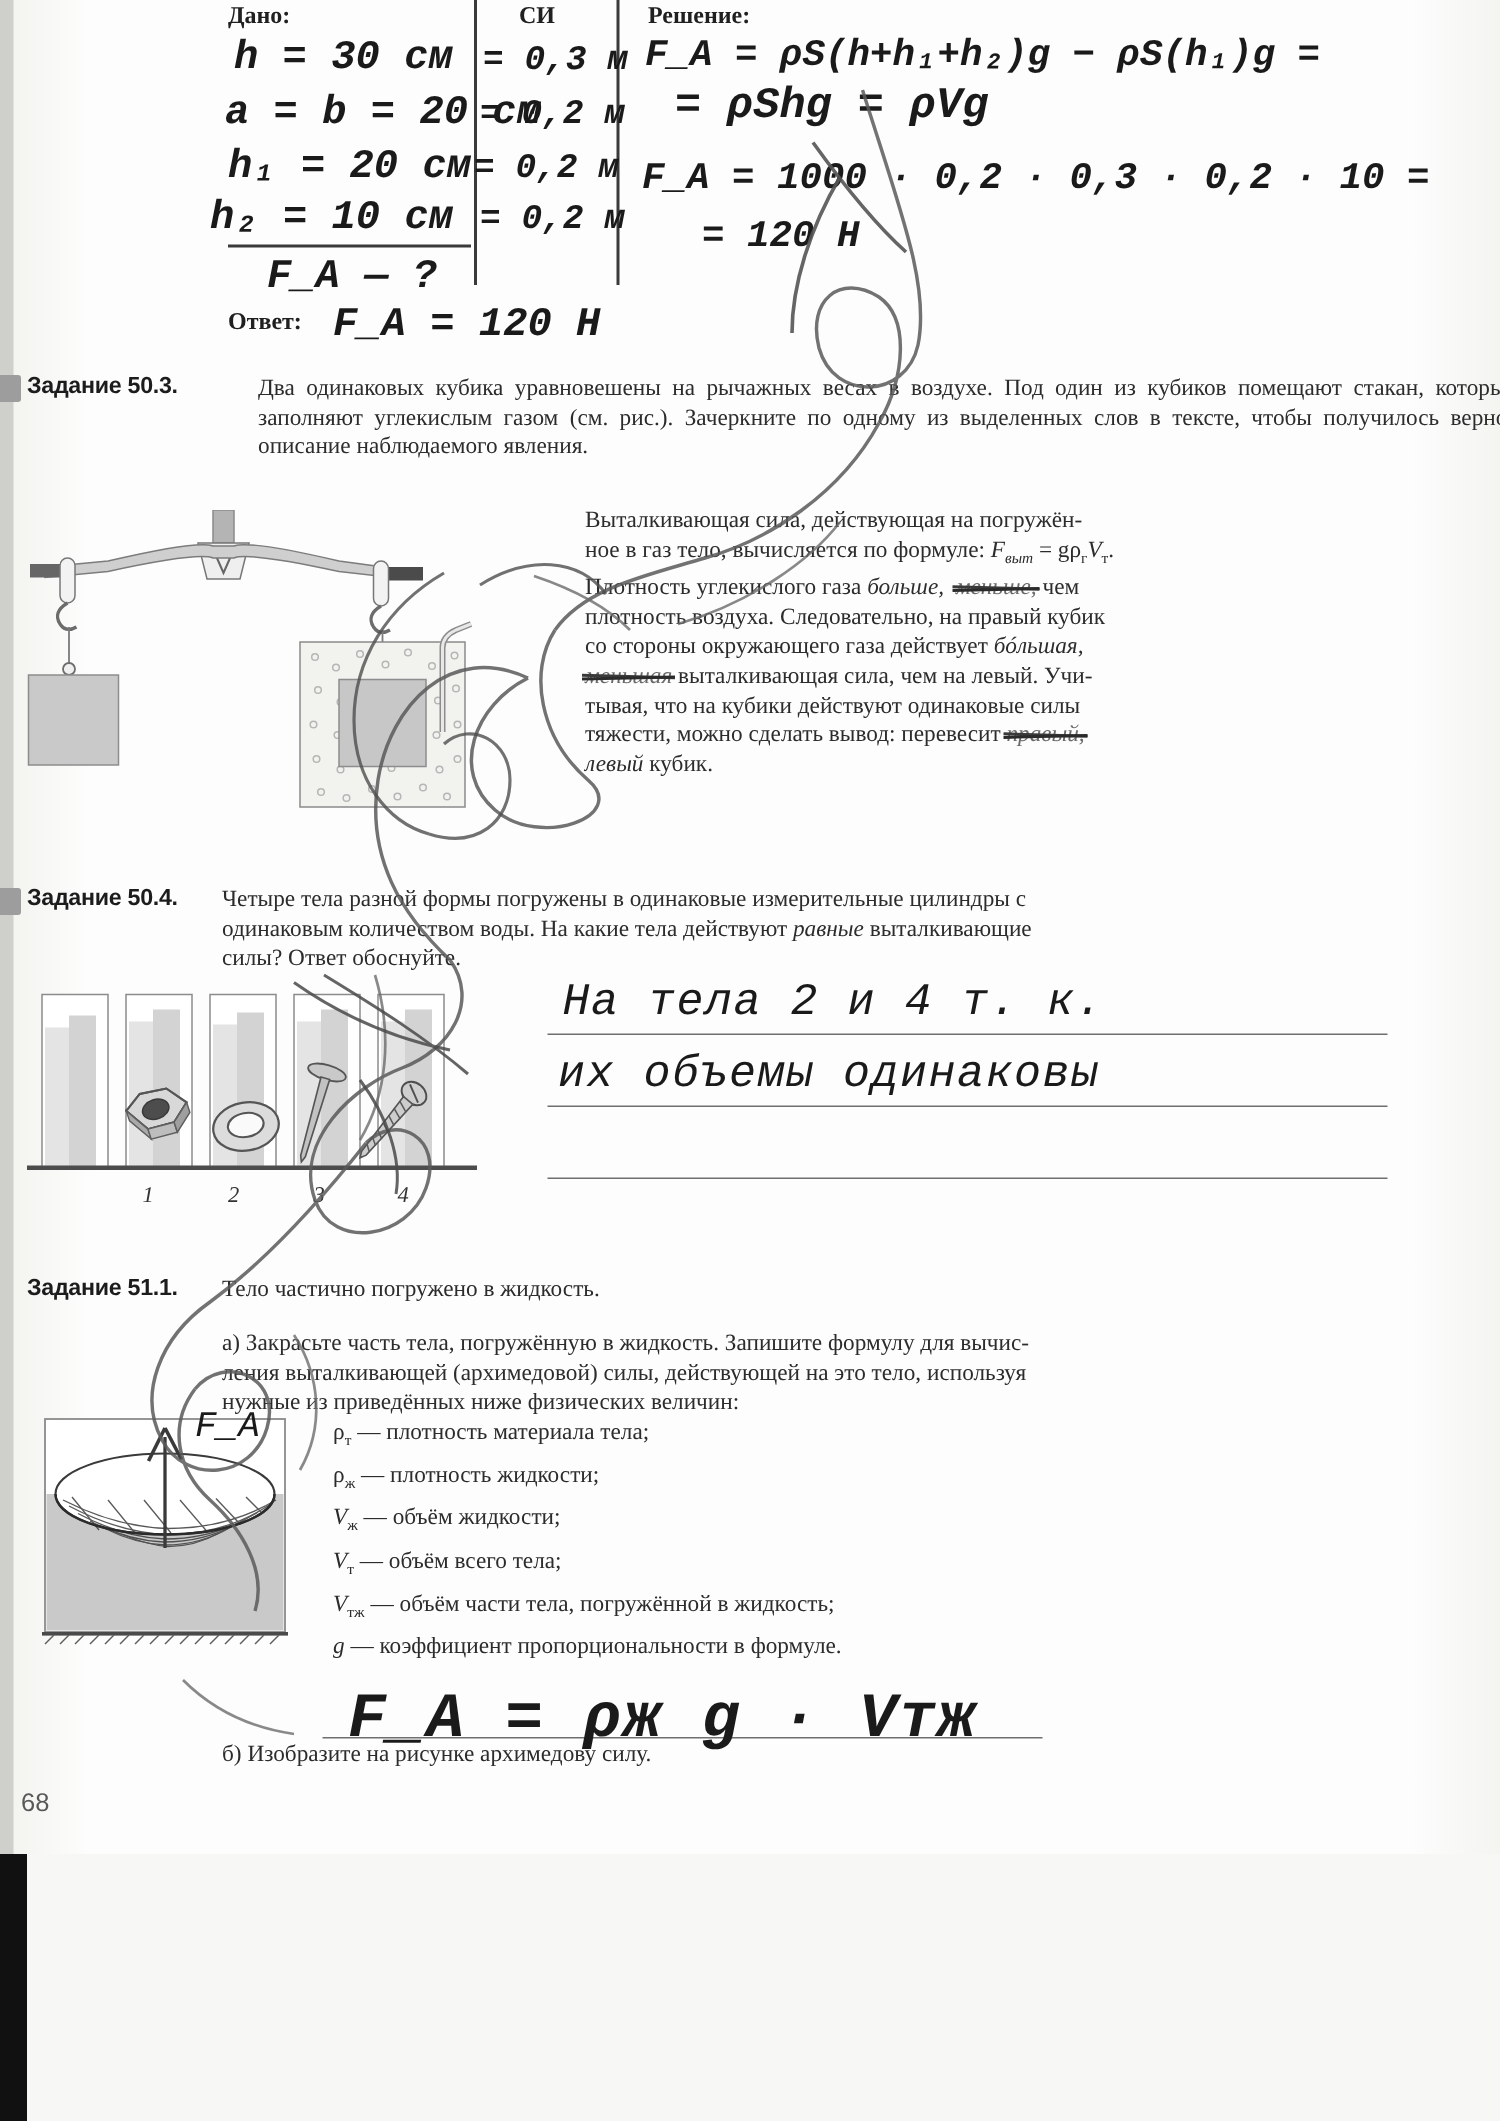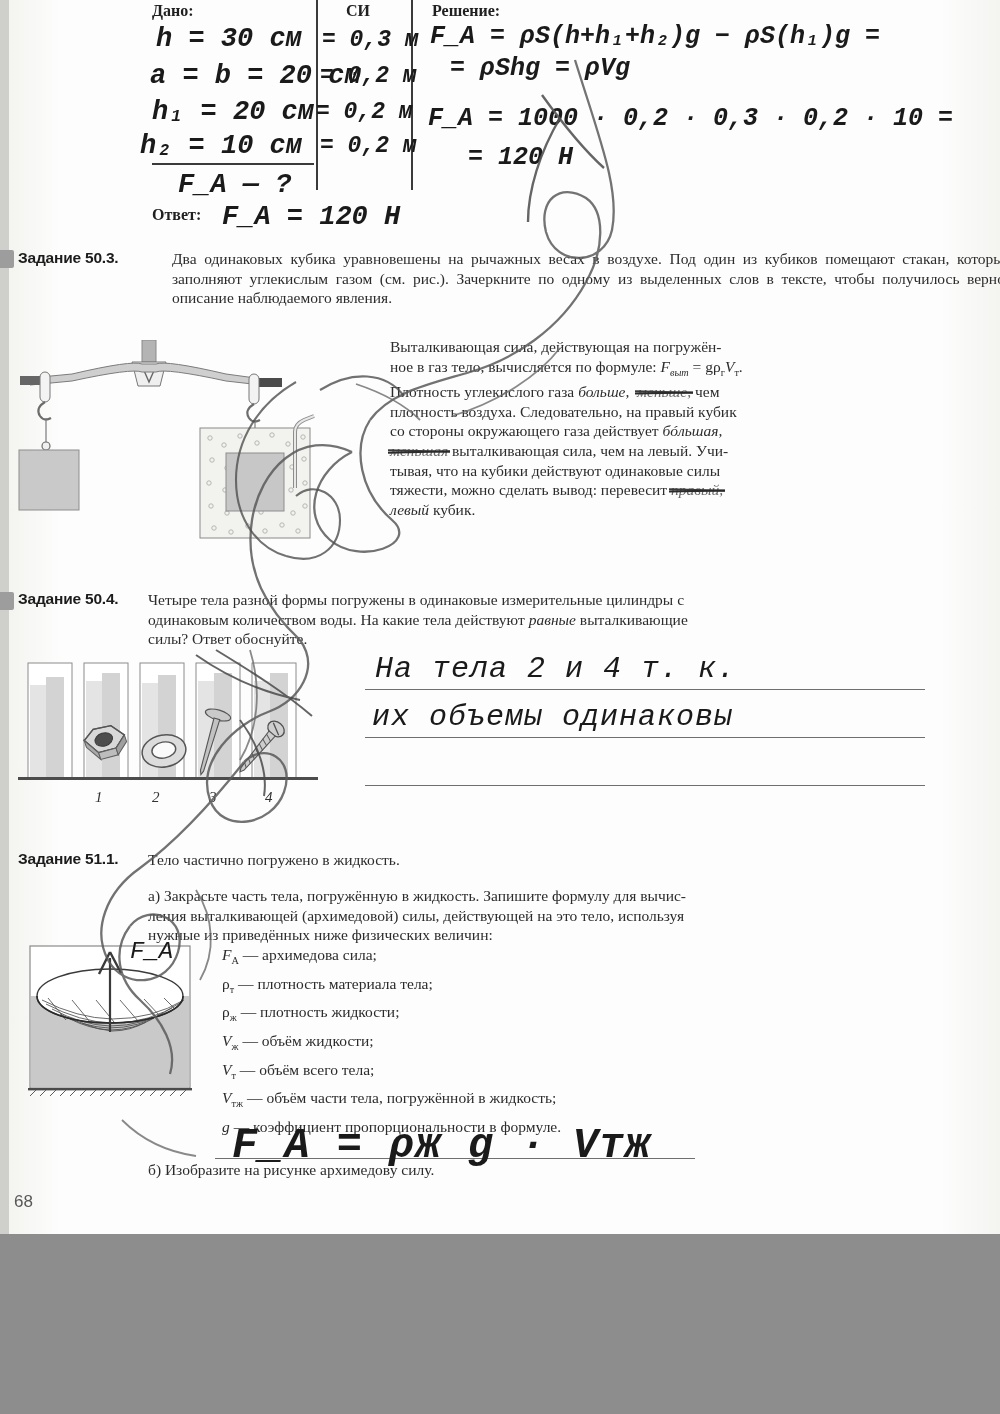--- a/index.html
+++ b/index.html
@@ -1,18 +1,18 @@
 <!DOCTYPE html>
 <html><head>
 <meta charset="utf-8">
 <style>
   html,body{margin:0;padding:0;background:#8d8d8d;}
   body{font-family:"Liberation Serif",serif;}
   .page{
-    position:relative;width:1000px;height:1234px;
+    position:relative;width:1000px;height:1414px;
     background:#bef264;overflow:hidden;
   }
   
   .scan-tint{position:absolute;inset:0;background:
      linear-gradient(90deg,#f2f2ee 0%,#fdfdfd 6%,#fdfdfd 94%,#f4f4f1 100%);
      pointer-events:none;}
   .paper-edge-left{position:absolute;left:0;top:0;width:9px;height:1236px;background:#cfcfcb;}
   .blk-bottom{position:absolute;left:0;top:1236px;width:18px;height:178px;background:#111;}
   .grey-bottom{position:absolute;left:0;top:1236px;width:1000px;height:178px;background:#f7f7f5;}
 
@@ -75,21 +75,21 @@
   <div class="hw hw-b" style="left:152px;top:97px;font-size:27px;">h₁ = 20 см</div>
   <div class="hw hw-b" style="left:140px;top:131px;font-size:27px;">h₂ = 10 см</div>
   <div class="hw hw-b" style="left:178px;top:170px;font-size:27px;">F_A — ?</div>
 
   <div class="hw hw-b" style="left:322px;top:27px;font-size:23px;">= 0,3 м</div>
   <div class="hw hw-b" style="left:320px;top:63px;font-size:23px;">= 0,2 м</div>
   <div class="hw hw-b" style="left:316px;top:99px;font-size:23px;">= 0,2 м</div>
   <div class="hw hw-b" style="left:320px;top:133px;font-size:23px;">= 0,2 м</div>
 
   <div class="hw hw-b" style="left:430px;top:22px;font-size:25px;">F_A = ρS(h+h₁+h₂)g − ρS(h₁)g =</div>
-  <div class="hw hw-b" style="left:450px;top:54px;font-size:25px;">= ρShg = ρVg</div>
+  <div class="hw hw-b" style="left:450px;top:54px;font-size:29px;">= ρShg = ρVg</div>
   <div class="hw hw-b" style="left:428px;top:104px;font-size:25px;">F_A = 1000 · 0,2 · 0,3 · 0,2 · 10 =</div>
   <div class="hw hw-b" style="left:468px;top:143px;font-size:25px;">= 120 Н</div>
 
   <div class="hdr" style="left:152px;top:206px;">Ответ:</div>
   <div class="hw hw-b" style="left:222px;top:202px;font-size:27px;">F_A = 120 Н</div>
 
   <div class="sqmark" style="left:-2px;top:250px;"></div>
   <div class="task-label" style="left:18px;top:249px;">Задание 50.3.</div>
   <div class="t just" style="left:148px;top:249px;width:840px;">Два одинаковых кубика уравновешены на рычажных весах в воздухе. Под один из кубиков помещают стакан, который заполняют углекислым газом (см. рис.). Зачеркните по одному из выделенных слов в тексте, чтобы получилось верное описание наблюдаемого явления.</div>
 
@@ -271,23 +271,20 @@
   <div class="t" style="left:148px;top:850px;width:840px;">Тело частично погружено в жидкость.</div>
 
   <div class="t" style="left:148px;top:886px;width:845px;">
     <div>а) Закрасьте часть тела, погружённую в жидкость. Запишите формулу для вычис-</div>
     <div>ления выталкивающей (архимедовой) силы, действующей на это тело, используя</div>
     <div>нужные из приведённых ниже физических величин:</div>
   </div>
 
   <div class="t" style="left:222px;top:944px;width:640px;line-height:22.6px;">
     <div>
-      <i>F</i><sub>A</sub><span> — архимедова сила;</span>
-    </div>
-    <div>
       <span>ρ</span><sub>т</sub><span> — плотность материала тела;</span>
     </div>
     <div>
       <span>ρ</span><sub>ж</sub><span> — плотность жидкости;</span>
     </div>
     <div>
       <i>V</i><sub>ж</sub><span> — объём жидкости;</span>
     </div>
     <div>
       <i>V</i><sub>т</sub><span> — объём всего тела;</span>

